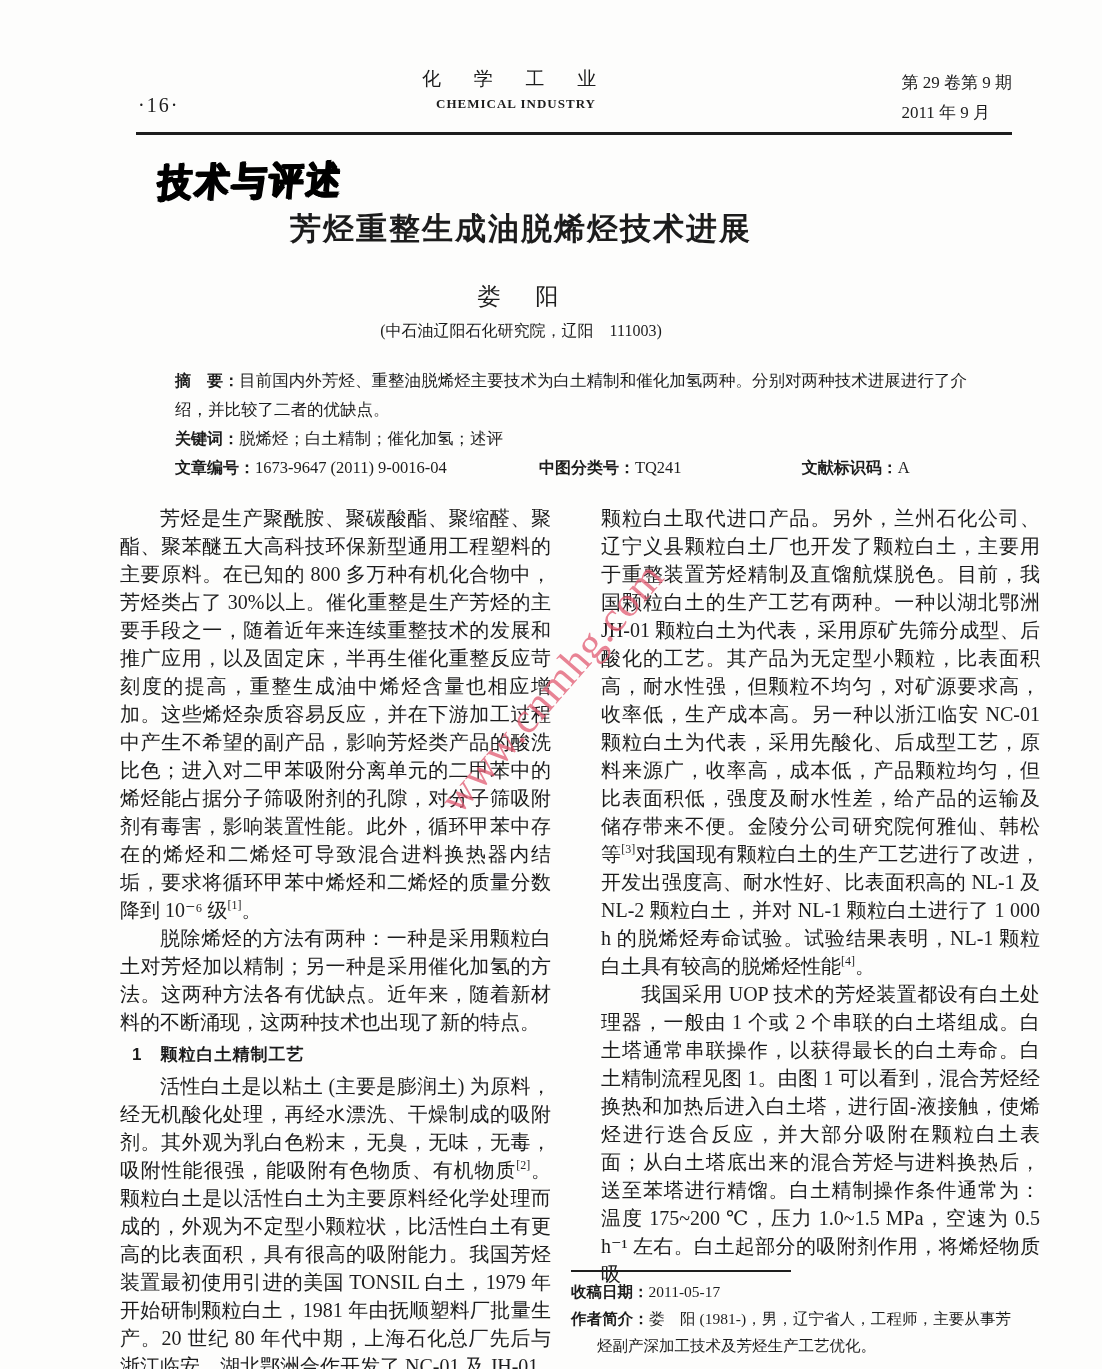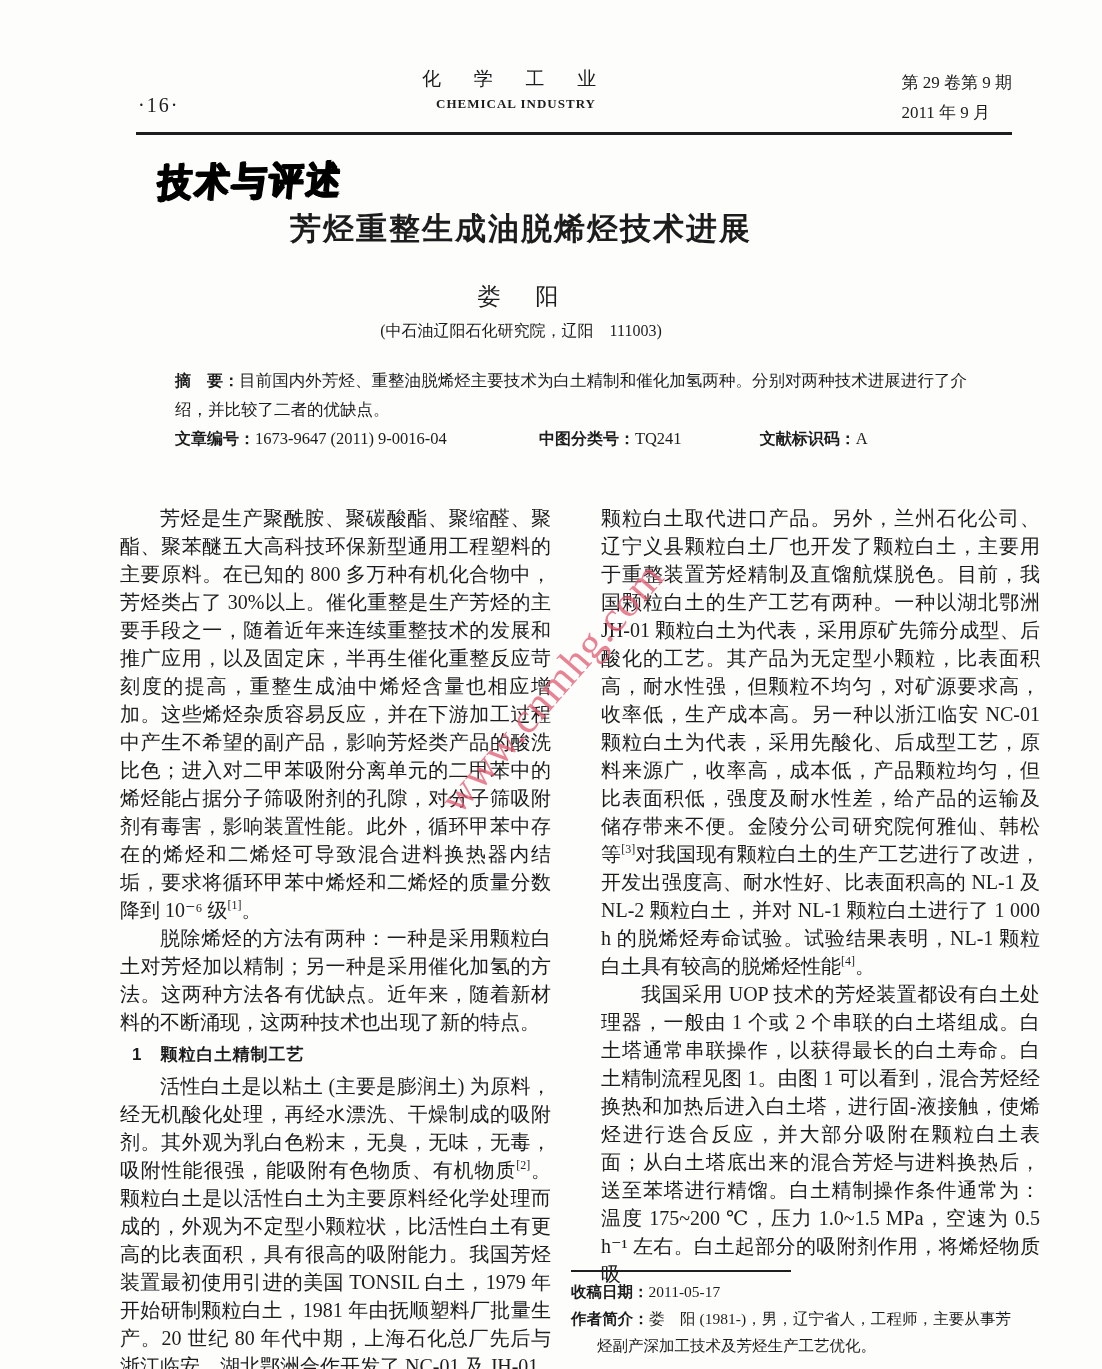--- a/index.html
+++ b/index.html
@@ -31,21 +31,21 @@
   .art-title{position:absolute;left:0;right:60px;top:208px;text-align:center;font-size:31px;font-weight:bold;letter-spacing:2px;}
   .art-author{position:absolute;left:0;right:60px;top:281px;text-align:center;font-size:23px;letter-spacing:6px;}
   .art-affil{position:absolute;left:0;right:60px;top:321px;text-align:center;font-size:16px;}
   
   .abstract-block{position:absolute;left:175px;top:366px;width:792px;font-size:16.5px;line-height:29px;}
   .abstract-block b{font-family:"Liberation Sans","DejaVu Sans",sans-serif;font-size:16px;}
   .abstract-text{text-align:justify;margin:0;}
   .kw-line{margin:0;}
   .meta-line{margin:0;display:flex;}
   .meta-line .m2{margin-left:92px;}
-  .meta-line .m3{margin-left:78px;}
+  .meta-line .m3{margin-left:120px;}
   
   .col{position:absolute;top:504px;font-size:20px;line-height:28px;text-align:justify;}
   .col-left{left:120px;width:431px;}
   .col-right{left:601px;width:439px;}
   .col p{margin:0;}
   .col p.indent{text-indent:2em;}
   .col sup{font-size:12px;line-height:0;}
   .sec-h{margin:5px 0 3px 12px;font-size:17px;font-weight:bold;font-family:"Liberation Sans","DejaVu Sans",sans-serif;letter-spacing:1px;}
   
   .footnote{position:absolute;left:571px;top:1270px;width:440px;font-size:15.5px;line-height:27px;}
@@ -76,20 +76,21 @@
   <div class="header-rule"></div>
 
   <div class="banner">技术与评述</div>
 
   <div class="art-title">芳烃重整生成油脱烯烃技术进展</div>
   <div class="art-author">娄　阳</div>
   <div class="art-affil">(中石油辽阳石化研究院，辽阳　111003)</div>
 
   <div class="abstract-block">
     <p class="abstract-text"><b>摘　要：</b><span>目前国内外芳烃、重整油脱烯烃主要技术为白土精制和催化加氢两种。分别对两种技术进展进行了介绍，并比较了二者的优缺点。</span></p>
+    <p class="kw-line"><b>关键词：</b><span>脱烯烃；白土精制；催化加氢；述评</span></p>
     <p class="meta-line">
       <span class="m1"><b>文章编号：</b><span>1673-9647 (2011) 9-0016-04</span></span>
       <span class="m2"><b>中图分类号：</b><span>TQ241</span></span>
       <span class="m3"><b>文献标识码：</b><span>A</span></span>
     </p>
   </div>
 
   <div class="col col-left">
       <p class="indent">芳烃是生产聚酰胺、聚碳酸酯、聚缩醛、聚酯、聚苯醚五大高科技环保新型通用工程塑料的主要原料。在已知的 800 多万种有机化合物中，芳烃类占了 30%以上。催化重整是生产芳烃的主要手段之一，随着近年来连续重整技术的发展和推广应用，以及固定床，半再生催化重整反应苛刻度的提高，重整生成油中烯烃含量也相应增加。这些烯烃杂质容易反应，并在下游加工过程中产生不希望的副产品，影响芳烃类产品的酸洗比色；进入对二甲苯吸附分离单元的二甲苯中的烯烃能占据分子筛吸附剂的孔隙，对分子筛吸附剂有毒害，影响装置性能。此外，循环甲苯中存在的烯烃和二烯烃可导致混合进料换热器内结垢，要求将循环甲苯中烯烃和二烯烃的质量分数降到 10⁻⁶ 级<sup>[1]</sup>。</p>
       <p class="indent">脱除烯烃的方法有两种：一种是采用颗粒白土对芳烃加以精制；另一种是采用催化加氢的方法。这两种方法各有优缺点。近年来，随着新材料的不断涌现，这两种技术也出现了新的特点。</p>

